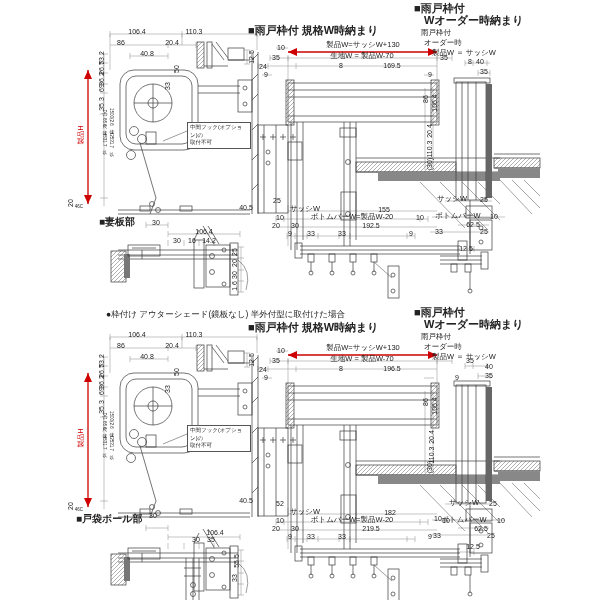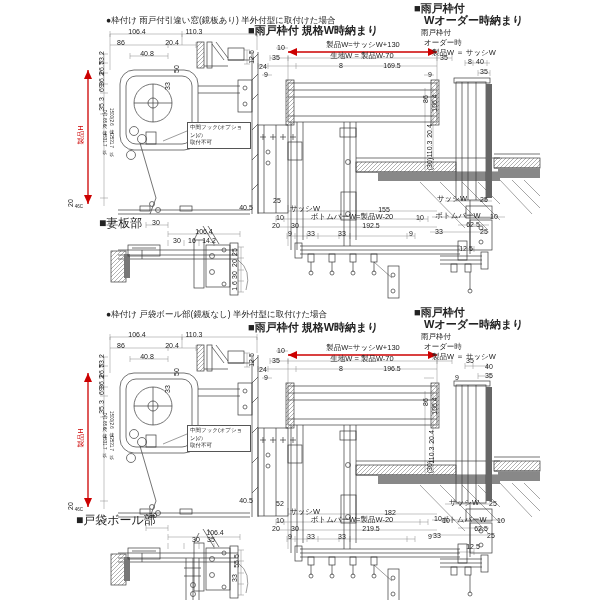--- a/index.html
+++ b/index.html
@@ -5,21 +5,21 @@
   html,body{margin:0;padding:0;background:#fff;}
   .stage{position:relative;width:600px;height:600px;background:#ffffff;overflow:hidden;
          font-family:"Liberation Sans","DejaVu Sans",sans-serif;color:#222;}
   .stage svg{position:absolute;left:0;top:0;}
   .lbl{position:absolute;white-space:nowrap;}
   .h-title{font-size:12.5px;font-weight:bold;letter-spacing:1px;}
   .h-sub{font-size:8.5px;}
   .h-std{font-size:11px;font-weight:bold;}
   .h-order{font-size:11px;font-weight:bold;}
   .h-osub{font-size:7.5px;}
-  .part-label{font-size:12px;font-weight:normal;}
+  .part-label{font-size:10px;font-weight:bold;}
   .dim{position:absolute;font-size:7px;line-height:1;white-space:nowrap;color:#222;
        transform:translate(-50%,-50%);}
   .note-box{position:absolute;border:0.8px solid #555;background:#fff;width:58px;
             font-size:5.5px;line-height:1.4;padding:1px 2px;white-space:pre-line;}
 </style>
 </head>
 <body>
 
 <div class="stage">
 
@@ -284,32 +284,31 @@
         <rect x="481" y="252" width="7" height="17"></rect>
         <rect x="451" y="264" width="6" height="8"></rect>
         <rect x="465" y="264" width="6" height="8"></rect>
         <path d="M470,272 V290"></path>
           <circle cx="470" cy="291" r="2"></circle>
       </g>
     </g>
     </svg>
 
 
-  <div class="lbl h-sub" style="left:106px;top:15px">●枠付け 雨戸付引違い窓(鏡板あり) 半外付型に取付けた場合</div>
   <div class="lbl h-std" style="left:248px;top:23px">■雨戸枠付 規格W時納まり</div>
   <div class="lbl h-order" style="left:414px;top:1px">■雨戸枠付</div>
   <div class="lbl h-order" style="left:424px;top:13px">Wオーダー時納まり</div>
   <div class="lbl h-osub" style="left:421px;top:28px">雨戸枠付</div>
   <div class="lbl h-osub" style="left:424px;top:38px">オーダー時</div>
   <div class="lbl h-osub" style="left:432px;top:48px">製品W ＝ サッシW</div>
   <div class="lbl part-label" style="left:99px;top:215px">■妻板部</div>
   <div class="note-box" style="left:187px;top:122px">中間フック(オプション)の
 取付不可</div>
 
-  <div class="lbl h-sub" style="left:106px;top:309px">●枠付け 戸袋ボール部(鏡板なし) 半外付型に取付けた場合</div>
+  <div class="lbl h-sub" style="left:106px;top:309px">●枠付け アウターシェード(鏡板なし) 半外付型に取付けた場合</div>
   <div class="lbl h-std" style="left:248px;top:320px">■雨戸枠付 規格W時納まり</div>
   <div class="lbl h-order" style="left:414px;top:305px">■雨戸枠付</div>
   <div class="lbl h-order" style="left:424px;top:317px">Wオーダー時納まり</div>
   <div class="lbl h-osub" style="left:421px;top:332px">雨戸枠付</div>
   <div class="lbl h-osub" style="left:424px;top:342px">オーダー時</div>
   <div class="lbl h-osub" style="left:432px;top:352px">製品W ＝ サッシW</div>
   <div class="lbl part-label" style="left:76px;top:512px">■戸袋ボール部</div>
   <div class="note-box" style="left:187px;top:425px">中間フック(オプション)の
 取付不可</div>
 

